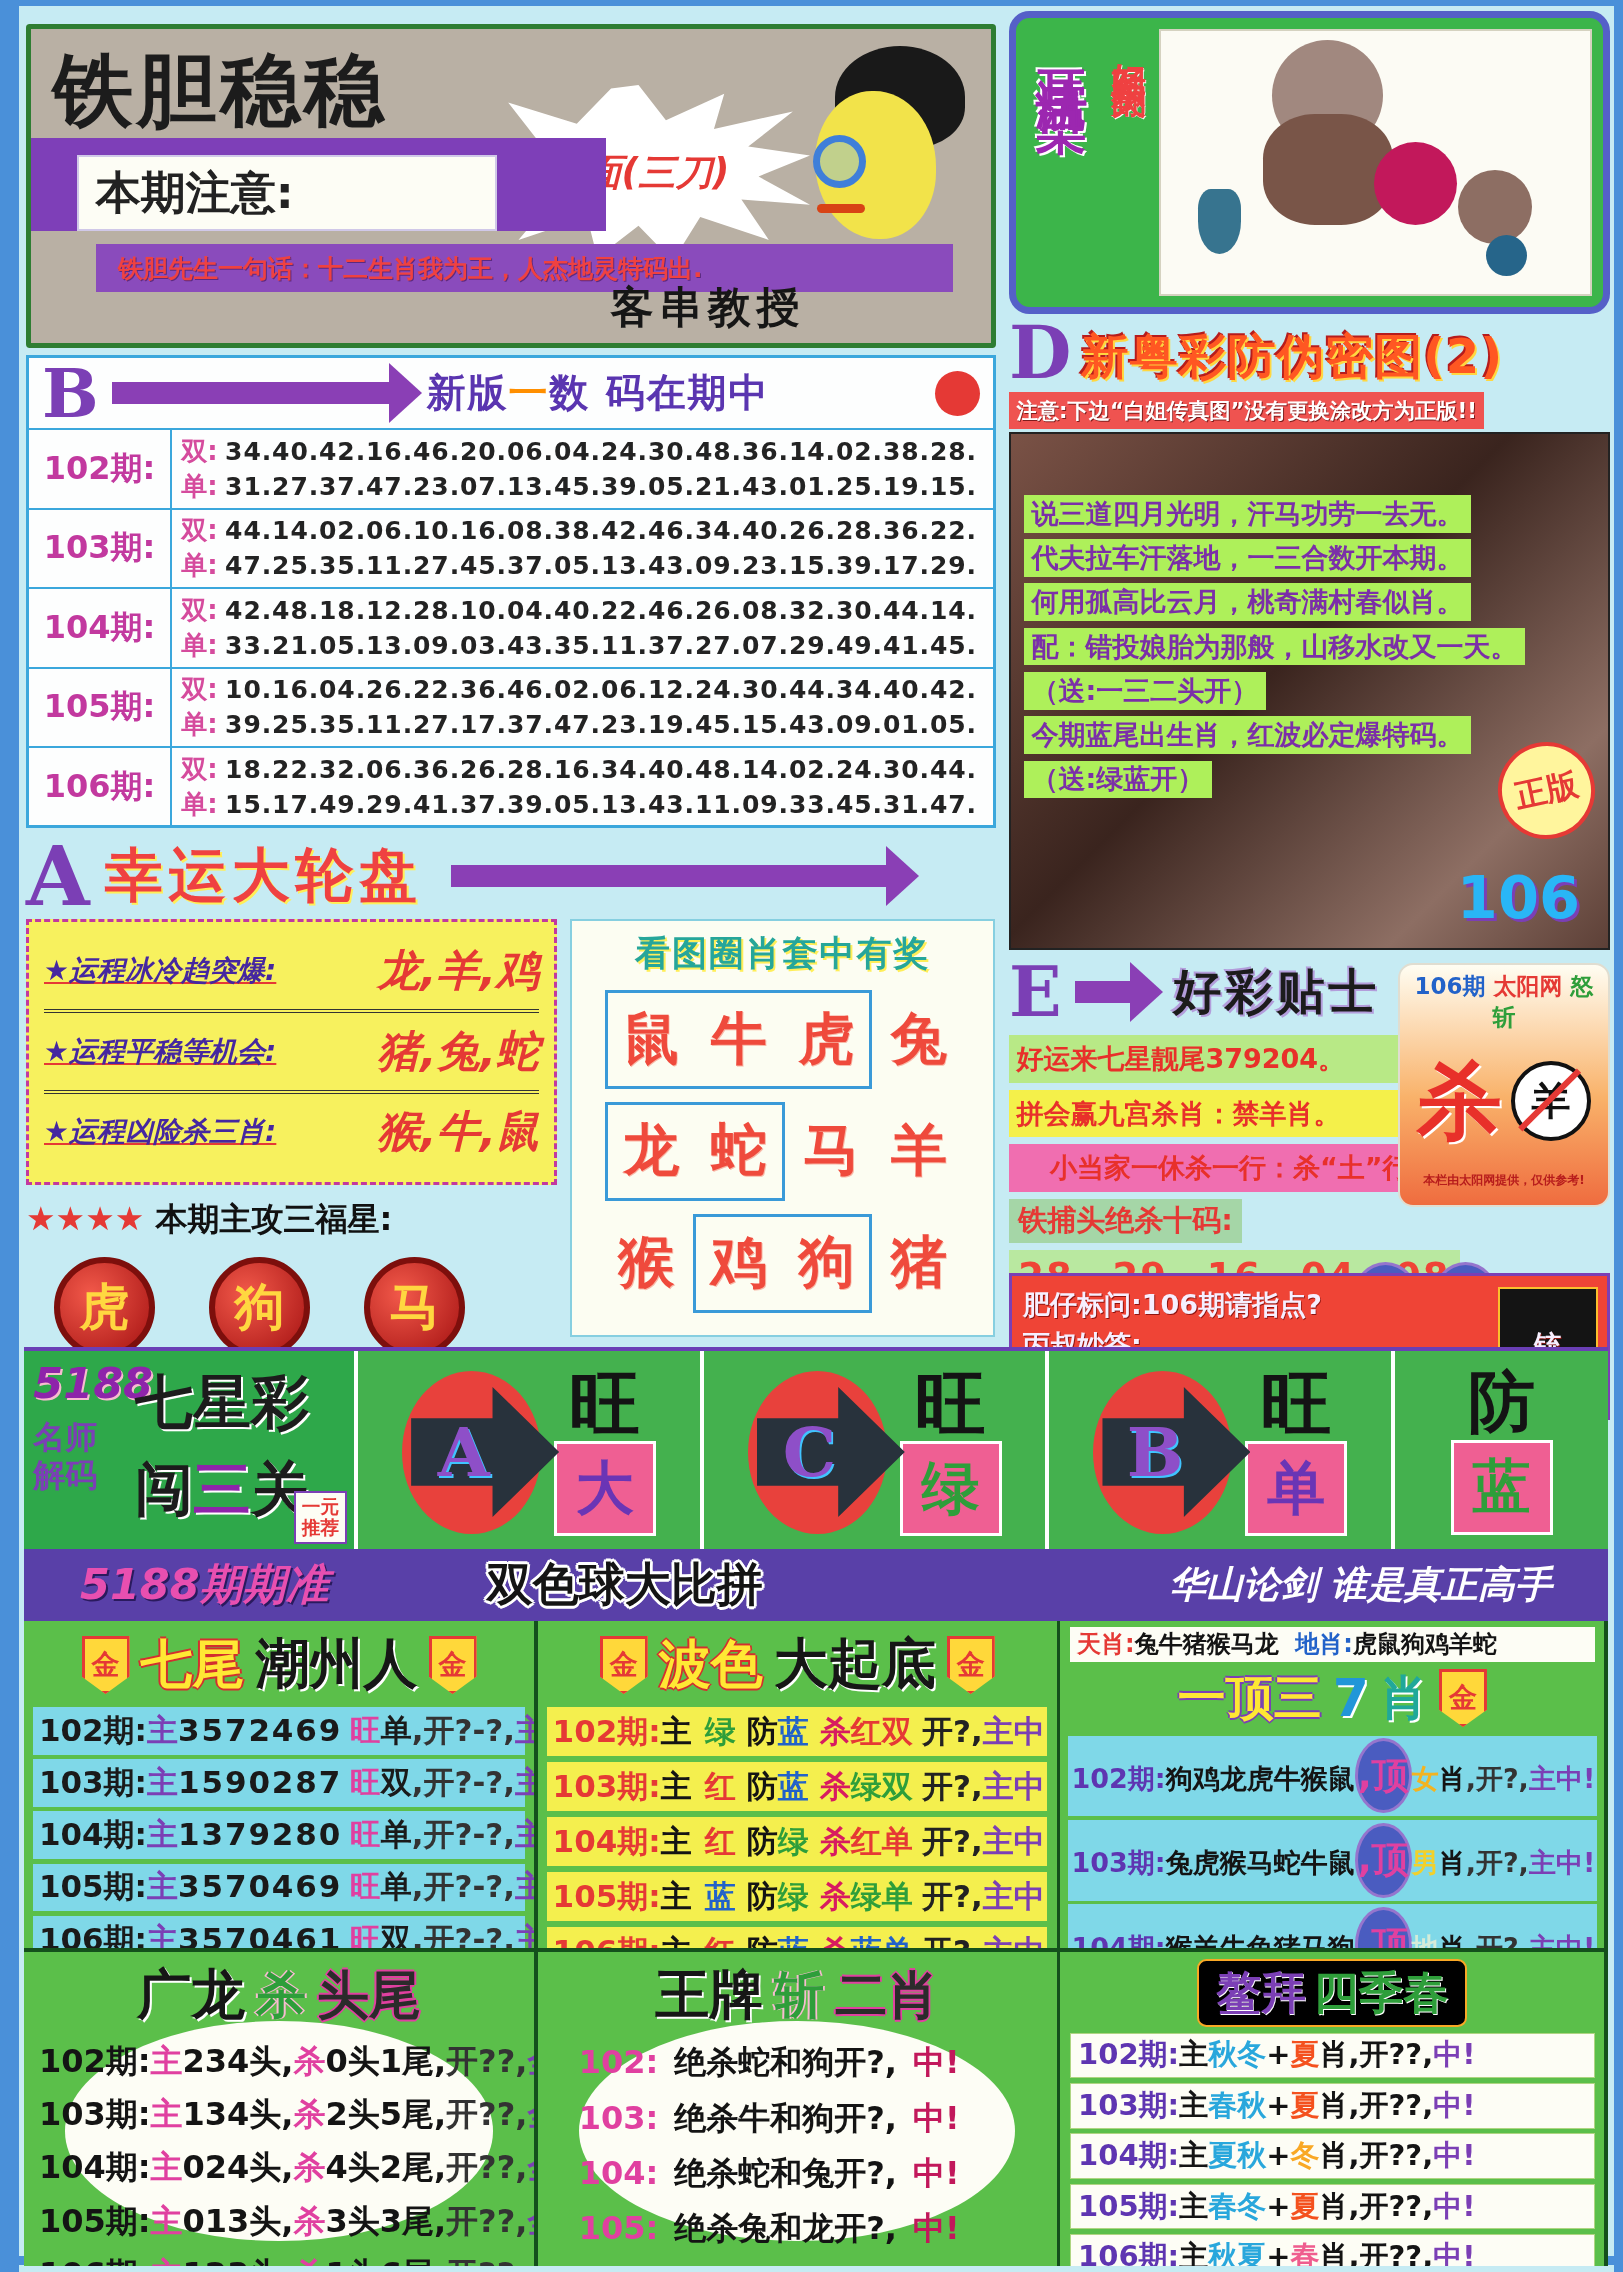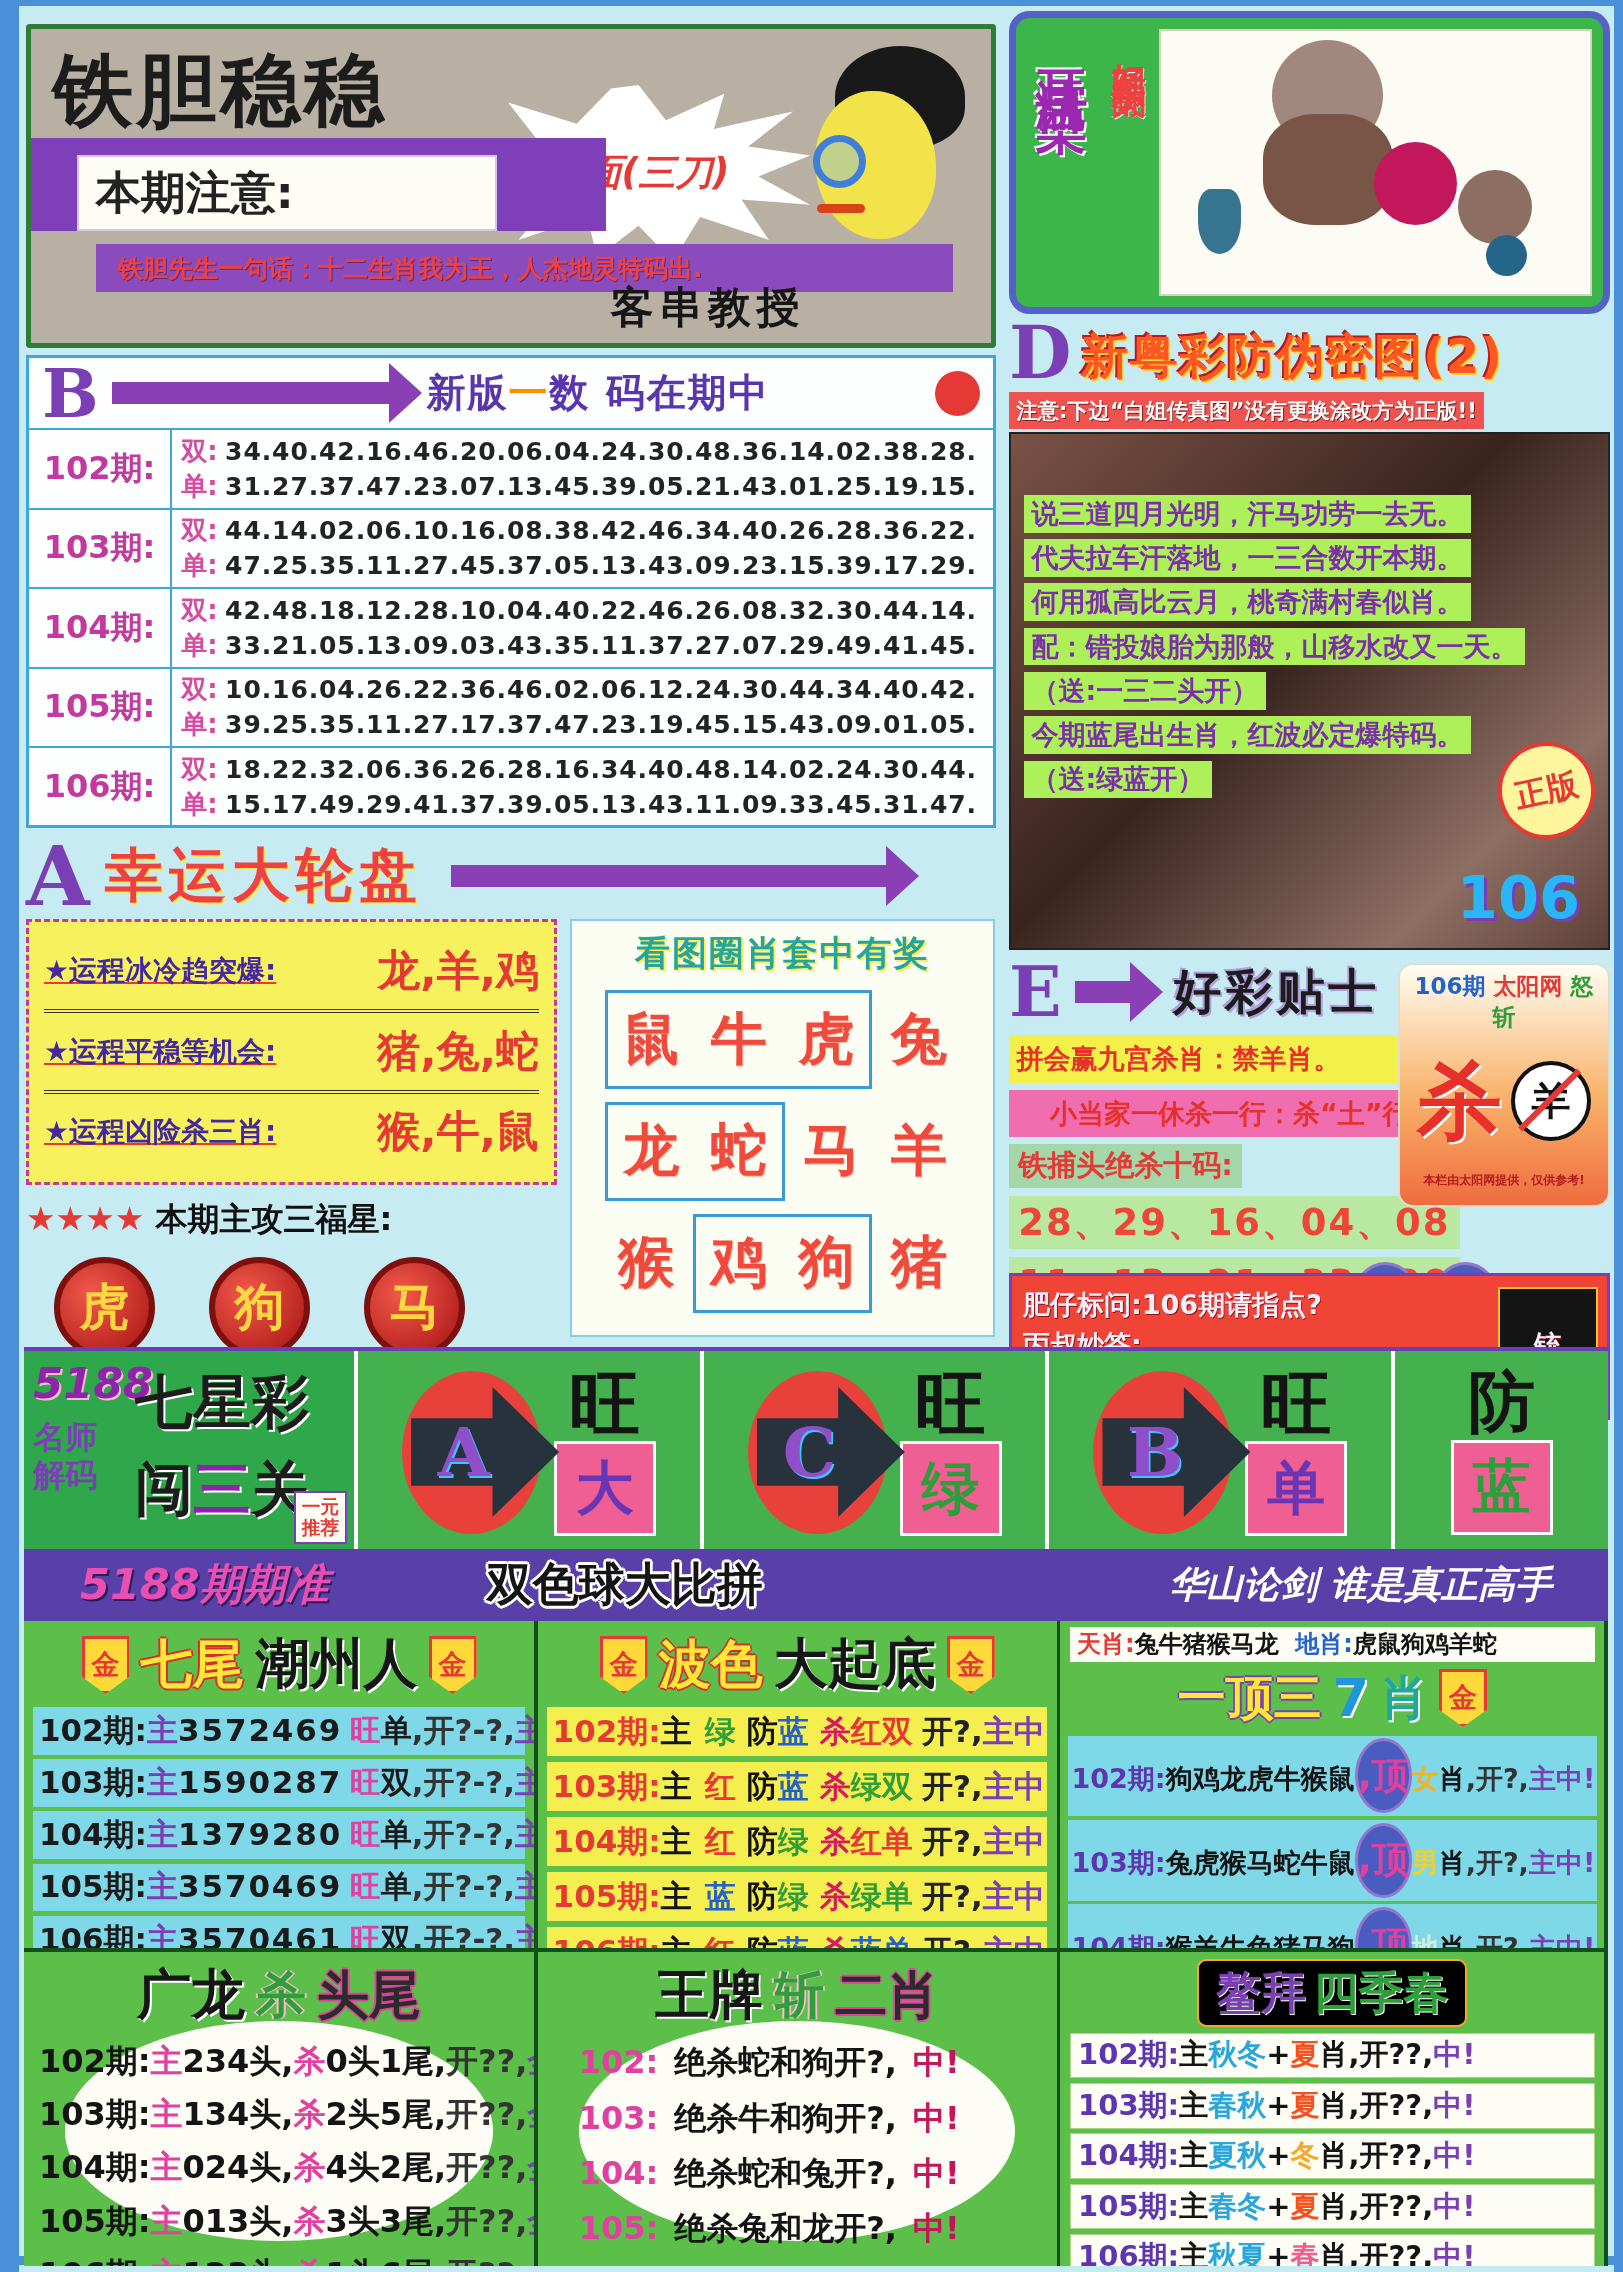--- a/index.html
+++ b/index.html
@@ -52,21 +52,21 @@
   .bval{font-size:25px;font-weight:800;color:#232323;letter-spacing:0.9px;white-space:nowrap;}
 
   
   .seca{margin-top:5.6px;}
   .seca-head{display:flex;align-items:center;height:85px;}
   .a-title{font-size:58px;font-weight:900;color:#ef4141;text-shadow:1.9px 1.9px 0 #ffee58;letter-spacing:5.6px;margin-left:15px;}
   .a-arrow{width:436px;margin-left:28px;}
   .seca-body{display:flex;gap:13px;align-items:flex-start;}
   .a-left{width:531px;}
   .fortune{background:#f7f15e;border:3.7px dashed #c2399f;padding:11px 15px;}
-  .f-row{display:flex;align-items:center;justify-content:space-between;padding:9.3px 0;border-bottom:4.6px double #333;}
+  .f-row{display:flex;align-items:center;justify-content:space-between;padding:9.3px 0;border-bottom:4.6px double #333;font-style:italic;}
   .f-row:last-child{border-bottom:none;}
   .f-label{font-size:28px;font-weight:900;color:#4527a0;text-decoration:underline;text-decoration-color:#e53935;}
   .f-val{font-size:43px;font-weight:900;color:#e53935;}
   .stars-line{margin-top:13px;font-size:32px;font-weight:900;color:#111;}
   .stars-line .st{color:#e53935;font-size:33px;}
   .coins{display:flex;gap:54px;padding:15px 0 0 28px;}
   .coin{width:89px;height:89px;border-radius:50%;background:radial-gradient(circle at 35% 35%,#f2594a,#a51212);
         border:6.5px solid #7d0f0c;color:#ffd740;font-size:50px;font-weight:900;display:flex;align-items:center;justify-content:center;}
   .zpanel{width:410px;background:#fcfdf2;border:2.8px solid #86cfe0;padding:9.3px 5.6px;}
   .zp-title{text-align:center;font-size:35px;font-weight:900;color:#26a69a;text-shadow:1.9px 1.9px 0 #ffee58;letter-spacing:1.9px;}
@@ -432,20 +432,21 @@
           <span class="s">太阳网</span>
           <span class="a">怒斩</span>
         </div>
         <div class="ecard-mid">
           <span class="kill-char">杀</span>
           <span class="ban-circle">羊</span>
         </div>
         <div class="ecard-note">本栏由太阳网提供，仅供参考!</div>
       </div>
       <div class="e-lines">
+        <div class="eline g">好运来七星靓尾379204。</div>
         <div class="eline y">拼会赢九宫杀肖：禁羊肖。</div>
         <div class="eline p">小当家一休杀一行：杀“土”行</div>
       </div>
       <div class="codes">
         <div class="codes-label">铁捕头绝杀十码:</div><br>
         <span class="codes-line">28、29、16、04、08</span><br>
         <span class="codes-line">11、13、21、33、30</span>
       </div>
       <div class="ding-badges">
         <span class="ding">顶</span>

